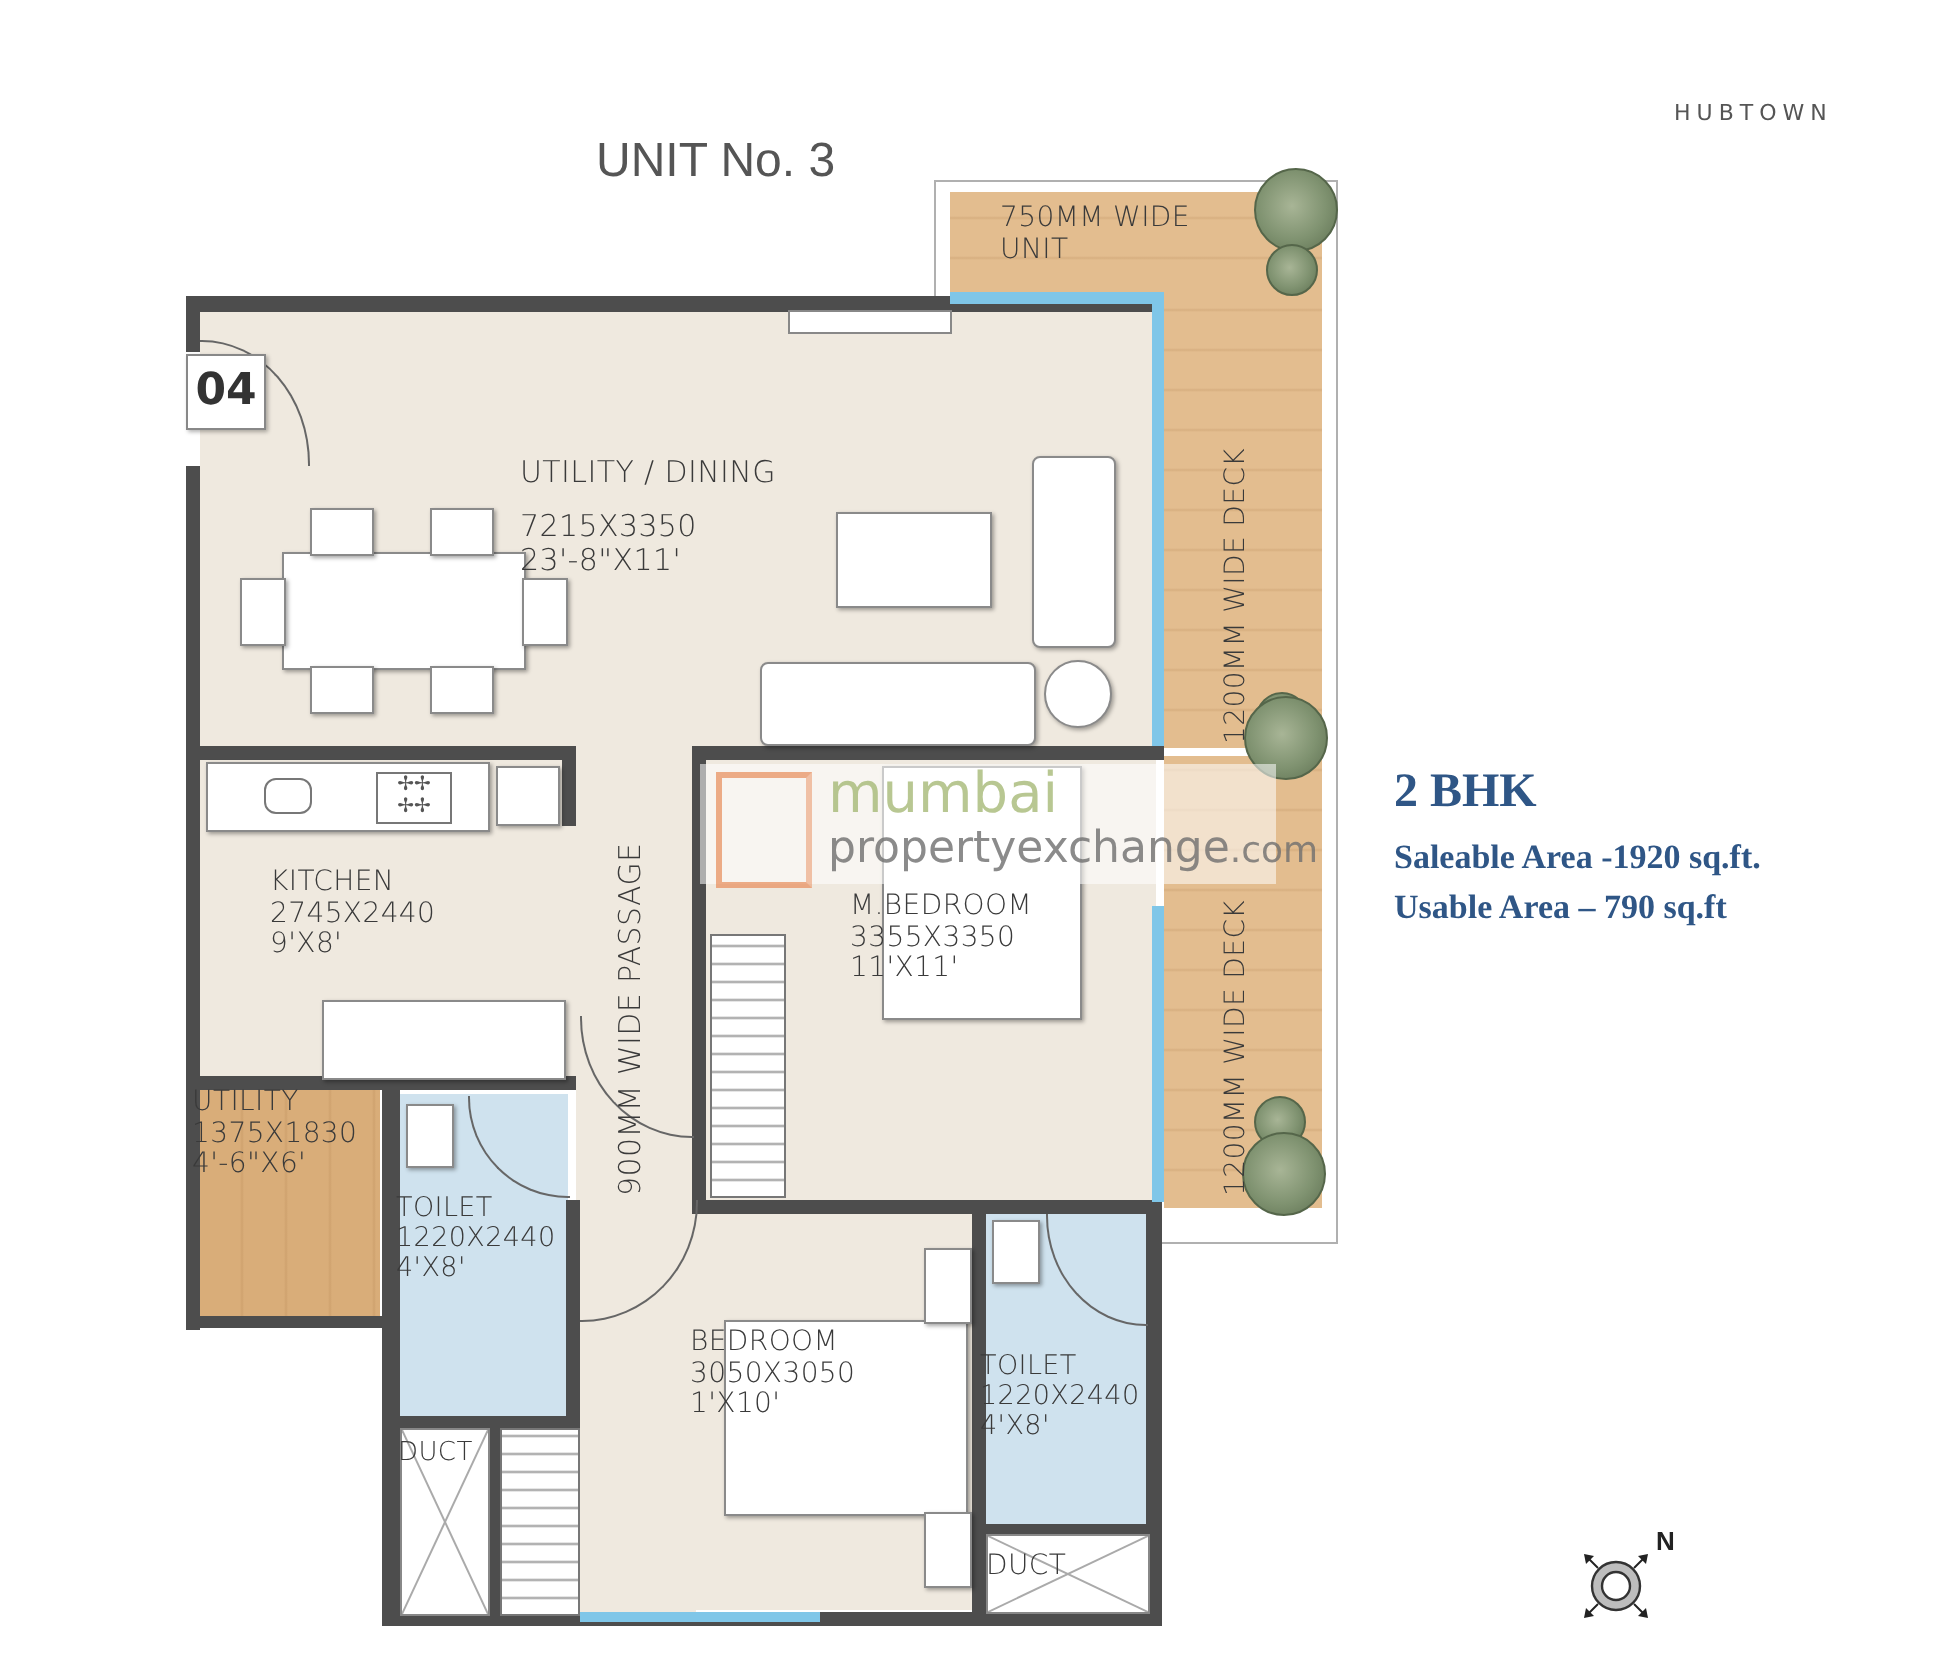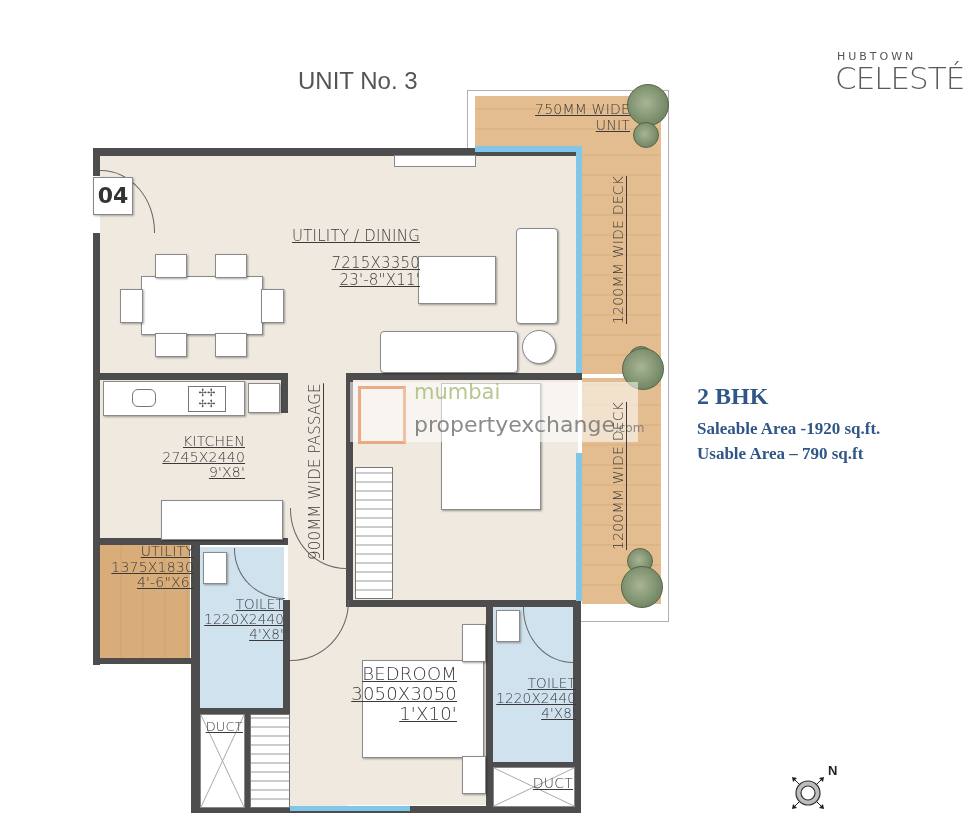--- a/index.html
+++ b/index.html
@@ -1,18 +1,18 @@
 <!DOCTYPE html>
 <html><head>
 <meta charset="utf-8">
 <style>
   html, body { margin:0; padding:0; background:#ffffff; }
   body { width:977px; height:830px; position:relative; overflow:hidden; font-family:"Liberation Sans", sans-serif; }
   .abs { position:absolute; }
-  .lbl { position:absolute; color:#3a3a3a; font-family:"DejaVu Sans", sans-serif; font-weight:300; text-align:right; line-height:1.12; white-space:nowrap; letter-spacing:0.2px;text-decoration:underline; }
+  .lbl { position:absolute; color:#3a3a3a; font-family:"DejaVu Sans", sans-serif; font-weight:300; text-align:left; line-height:1.12; white-space:nowrap; letter-spacing:0.2px; }
   .floor { background:#efe9df; }
   .wall { background:#4d4d4d; position:absolute; }
   .glass { background:#7fc6e8; position:absolute; }
   .deck { background:#e3bd8f; position:absolute;
     background-image: repeating-linear-gradient(0deg, rgba(0,0,0,0.00) 0px, rgba(0,0,0,0.00) 18px, rgba(160,110,60,0.18) 19px, rgba(0,0,0,0) 20px); }
   .tile { background:#cfe2ee; position:absolute; }
   .util { background:#d9ad79; position:absolute;
     background-image: repeating-linear-gradient(90deg, rgba(0,0,0,0) 0px, rgba(0,0,0,0) 20px, rgba(150,100,50,0.15) 21px, rgba(0,0,0,0) 22px); }
   .furn { position:absolute; background:#ffffff; border:1px solid #8a8a8a; box-shadow:1px 1px 2px rgba(0,0,0,0.35); }
   .tree { position:absolute; border-radius:50%; background:radial-gradient(circle at 45% 45%, #a8b596 0%, #7f9270 55%, #5d6f50 100%); border:1px solid #55664a; }
@@ -20,21 +20,20 @@
   .info { position:absolute; color:#2f5686; font-family:Liberation Serif, serif; font-weight:bold; }
   .wardrobe { position:absolute; background:#fff; border:1px solid #777;
     background-image: repeating-linear-gradient(0deg, #fff 0px, #fff 7px, #999 8px, #fff 9px); }
   .duct { position:absolute; background:#fff; border:1px solid #888; overflow:hidden; }
 </style>
 </head>
 <body>
 
 <div class="abs" style="left:835px; top:50px; width:140px;">
   <div style="font-family:'DejaVu Sans',sans-serif; font-size:11px; letter-spacing:3px; color:#555; padding-left:2px;">HUBTOWN</div>
-  <div style="font-family:'DejaVu Sans',sans-serif; font-size:31px; color:#5a5a5a; letter-spacing:-1px; line-height:30px; font-weight:300;">CELESTÉ</div>
 </div>
 
 <div class="abs" style="left:298px; top:67px; font-size:24px; color:#555; font-family:'Liberation Sans',sans-serif;">UNIT No. 3</div>
 
 <div class="info" style="left:697px; top:383px; font-size:24px;">2 BHK</div>
 <div class="info" style="left:697px; top:419px; font-size:17px;">Saleable Area -1920 sq.ft.</div>
 <div class="info" style="left:697px; top:444px; font-size:17px;">Usable Area – 790 sq.ft</div>
 
 <div class="abs" style="left:0; top:0; width:977px; height:830px;">
 
@@ -141,40 +140,45 @@
 
   <div class="tree" style="left:627px; top:84px; width:40px; height:40px;"></div>
   <div class="tree" style="left:633px; top:122px; width:24px; height:24px;"></div>
   <div class="tree" style="left:628px; top:346px; width:24px; height:24px;"></div>
   <div class="tree" style="left:622px; top:348px; width:40px; height:40px;"></div>
   <div class="tree" style="left:627px; top:548px; width:24px; height:24px;"></div>
   <div class="tree" style="left:621px; top:566px; width:40px; height:40px;"></div>
 
   <div class="abs" style="left:350px; top:382px; width:288px; height:60px; background:rgba(255,255,255,0.55);">
     <div class="abs" style="left:8px; top:4px; width:42px; height:52px; border:3px solid rgba(232,140,90,0.7); border-right-color:rgba(232,140,90,0.5);"></div>
-    <div class="abs" style="left:64px; top:-2px; font-size:21px; color:rgba(160,180,110,0.75); font-family:'DejaVu Sans',sans-serif;">mumbai</div>
+    <div class="abs" style="left:64px; top:-2px; font-size:28px; color:rgba(160,180,110,0.75); font-family:'DejaVu Sans',sans-serif;">mumbai</div>
     <div class="abs" style="left:64px; top:30px; font-size:22px; color:rgba(110,110,110,0.8); font-family:'DejaVu Sans',sans-serif; white-space:nowrap;">
-      <span>propertyexchange</span><span style="font-size:12px;">.com</span>
+      <span>propertyexchange</span><span style="font-size:18px;">.com</span>
     </div>
   </div>
 
   <div class="lbl" style="left:260px; top:228px; width:160px; font-size:15px;">
     <div>UTILITY / DINING</div>
     <div style="margin-top:10px;">7215X3350</div>
     <div>23'-8"X11'</div>
   </div>
 
   <div class="lbl" style="left:135px; top:434px; width:110px; font-size:14px;">
     <div>KITCHEN</div>
     <div>2745X2440</div>
     <div>9'X8'</div>
   </div>
 
-
-  <div class="lbl" style="left:345px; top:664px; width:112px; font-size:18px;">
+  <div class="lbl" style="left:425px; top:446px; width:130px; font-size:14px;">
+    <div>M.BEDROOM</div>
+    <div>3355X3350</div>
+    <div>11'X11'</div>
+  </div>
+
+  <div class="lbl" style="left:345px; top:664px; width:112px; font-size:14px;">
     <div>BEDROOM</div>
     <div>3050X3050</div>
     <div>1'X10'</div>
   </div>
 
   <div class="lbl" style="left:96px; top:544px; width:98px; font-size:14px;">
     <div>UTILITY</div>
     <div>1375X1830</div>
     <div>4'-6"X6'</div>
   </div>

